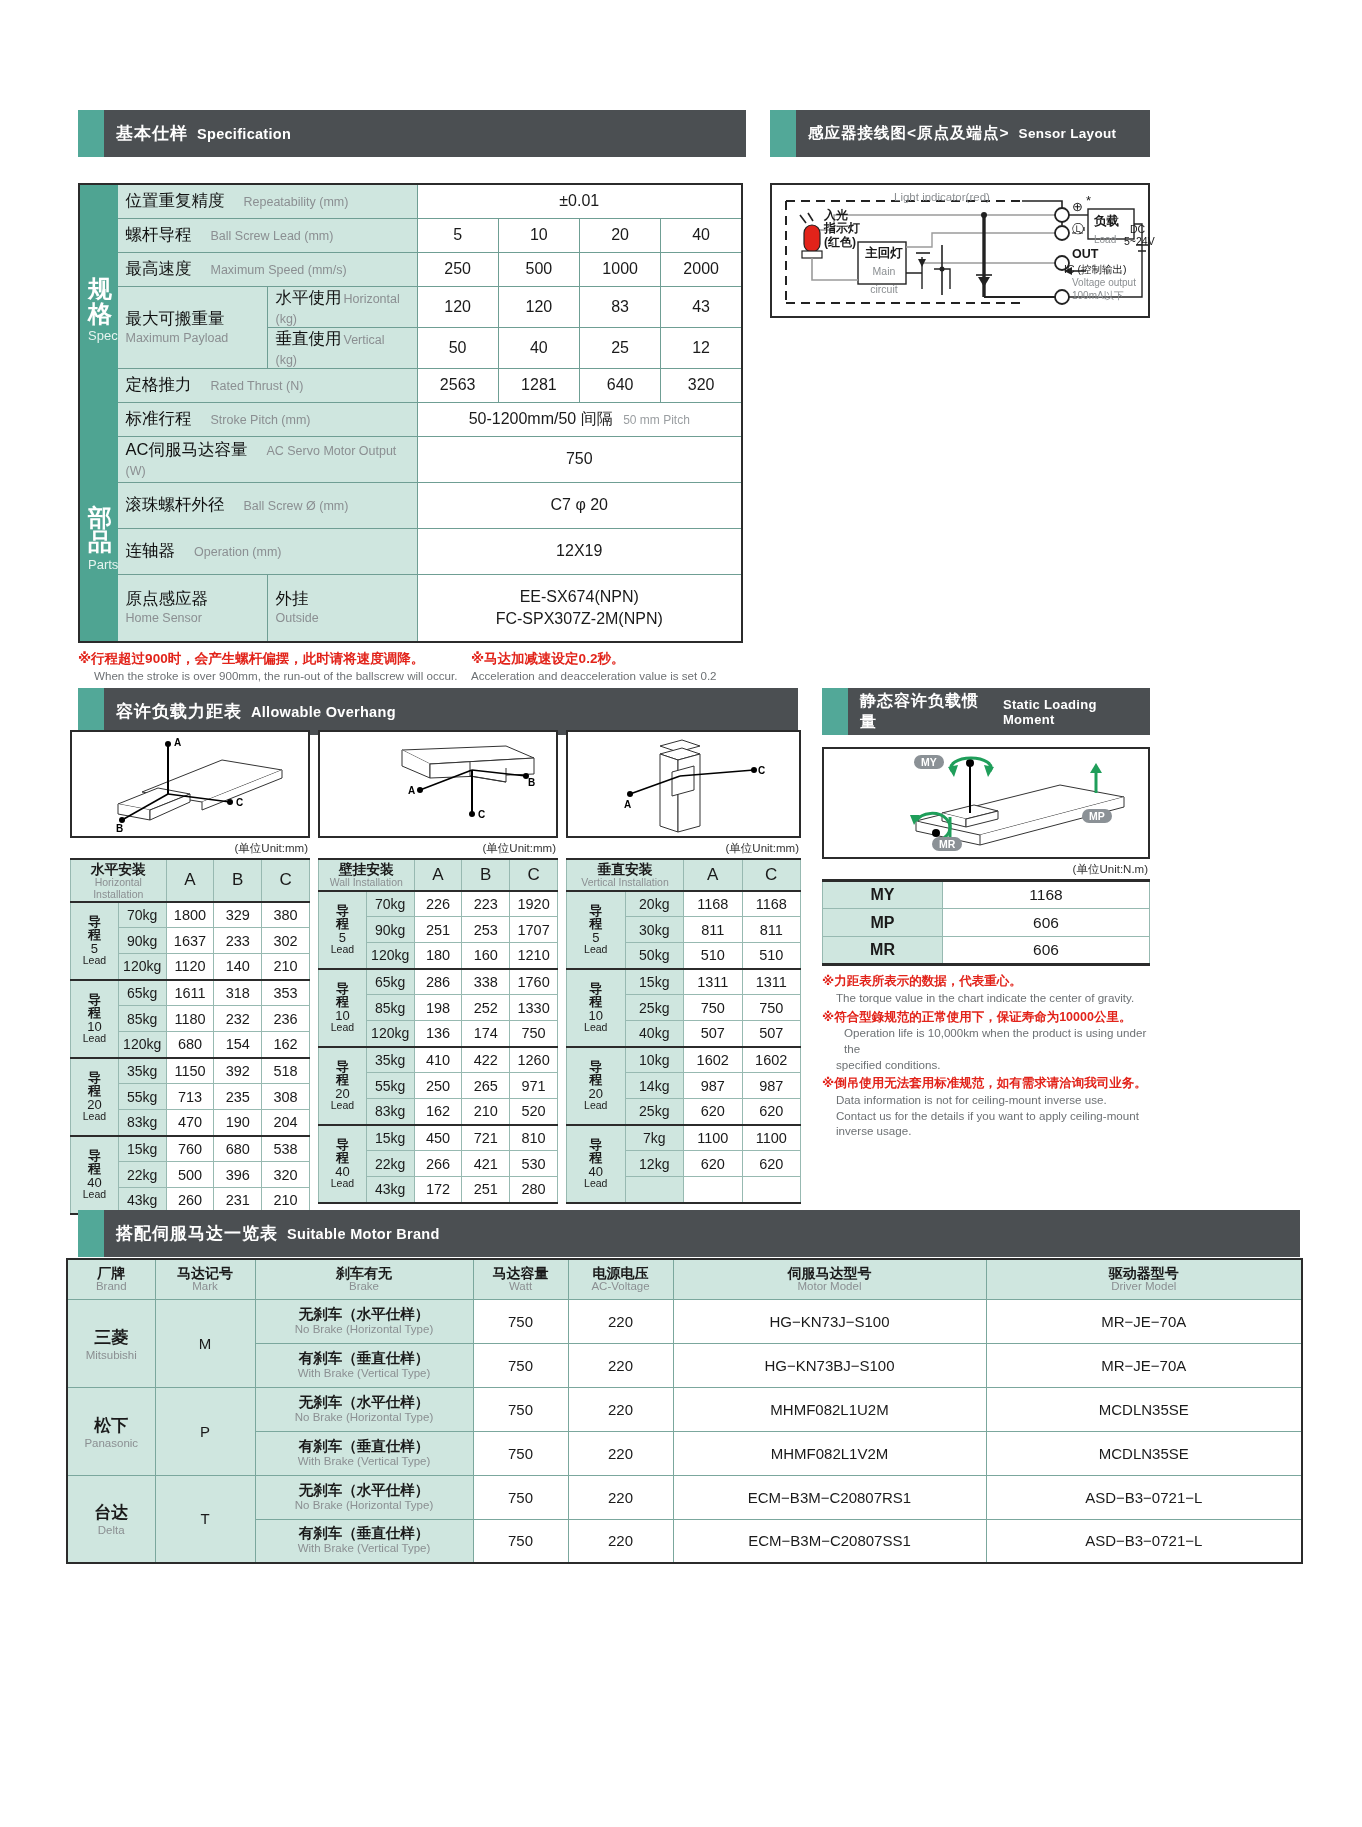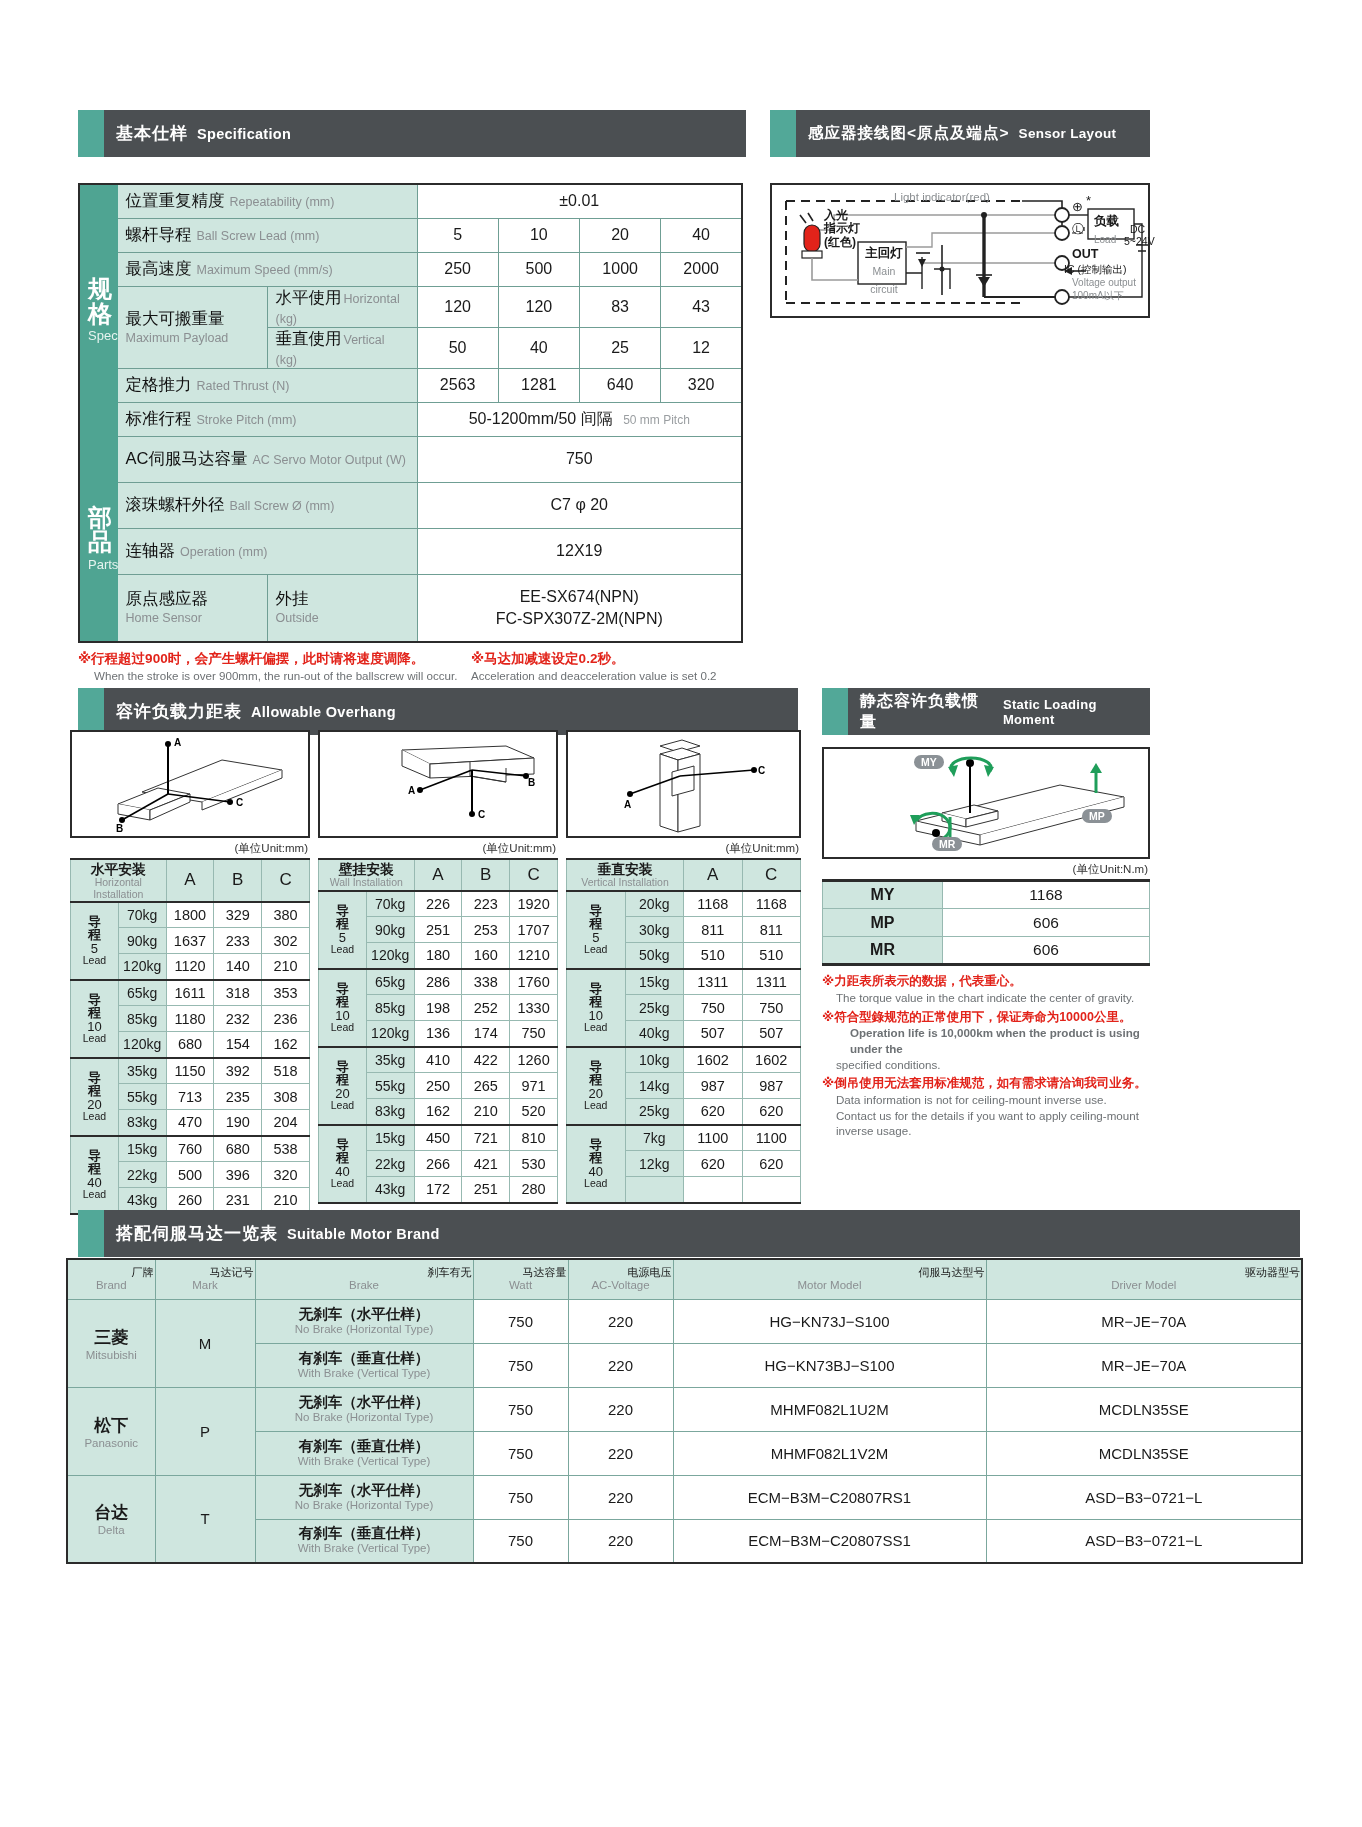--- a/index.html
+++ b/index.html
@@ -22,21 +22,21 @@
 
   
   table { border-collapse:collapse; }
 
   
   #spec-table { width:665px; border:2px solid #2b2b2b; border-collapse:collapse; table-layout:fixed; }
   #spec-table td { border:1px solid #6f9e94; padding:0 8px; font-size:15.5px; }
   #spec-table td.lbl { background:#cfe6df; height:34px; }
   #spec-table td.val { background:#fff; text-align:center; font-size:16px; }
   #spec-table .cn { font-size:16.5px; color:#111; }
-  #spec-table .en { font-size:12.5px; color:#8b8f92; margin-left:5px; }
+  #spec-table .en { font-size:12.5px; color:#8b8f92; margin-left:19px; }
   #spec-table .sidecell {
     background:#4fa492; color:#fff; text-align:center; vertical-align:middle;
     width:38px; border:1px solid #4fa492;
   }
   #spec-table .sidecell .c { font-size:24px; font-weight:bold; line-height:1.02; letter-spacing:0; display:block; }
   #spec-table .sidecell .e { font-size:13px; display:block; margin-top:2px; color:#e7f4f0; }
   .subtle { color:#9a9ea1; font-size:12px; }
 
   
   .note-red { color:#e2231a; font-size:13.5px; font-weight:bold; line-height:1.35; }
@@ -63,21 +63,21 @@
 
   
   #slm-table { width:100%; border-collapse:collapse; border-top:3px solid #2b2b2b; border-bottom:3px solid #2b2b2b; table-layout:fixed; }
   #slm-table td { border:1px solid #97b9b1; height:28px; font-size:15.5px; text-align:center; }
   #slm-table td.k { background:#cfe6df; font-weight:bold; font-size:16px; }
 
   
   #motor-table { width:1235px; border-collapse:collapse; border:2px solid #2b2b2b; table-layout:fixed; }
   #motor-table td, #motor-table th { border:1px solid #7ba79d; text-align:center; font-weight:normal; }
   #motor-table thead td { background:#cfe6df; height:40px; }
-  #motor-table .hcn { font-size:11px; font-weight:normal; display:block; line-height:1.05;text-align:right; }
+  #motor-table .hcn { font-size:14px; font-weight:bold; display:block; line-height:1.05; }
   #motor-table .hen { font-size:11.5px; color:#8b8f92; display:block; line-height:1.1; }
   #motor-table td.brand { background:#cfe6df; }
   #motor-table td.brand .bcn { font-size:17px; font-weight:bold; display:block; }
   #motor-table td.brand .ben { font-size:11.5px; color:#8b8f92; display:block; }
   #motor-table td.mark { background:#cfe6df; font-size:15px; }
   #motor-table td.brake { background:#cfe6df; height:44px; }
   #motor-table td.brake .bkcn { font-size:14.5px; font-weight:bold; display:block; line-height:1.1; }
   #motor-table td.brake .bken { font-size:11.5px; color:#8b8f92; display:block; line-height:1.1; }
   #motor-table td.v { background:#fff; font-size:15px; }
 
@@ -761,21 +761,21 @@
         <td class="k">MR</td>
         <td>606</td>
       </tr>
     </tbody>
       </table>
 
     <div style="margin-top:7px;">
       <div class="note-red" style="font-size:12.5px;">※力距表所表示的数据，代表重心。</div>
       <div class="note-grey" style="margin-left:14px;">The torque value in the chart indicate the center of gravity.</div>
       <div class="note-red" style="font-size:12.5px; margin-top:3px;">※符合型錄规范的正常使用下，保证寿命为10000公里。</div>
-      <div class="note-grey" style="margin-left:28px;font-weight:bold;">Operation life is 10,000km when the product is using under the</div>
+      <div class="note-grey" style="margin-left:22px;">Operation life is 10,000km when the product is using under the</div>
       <div class="note-grey" style="margin-left:14px;">specified conditions.</div>
       <div class="note-red" style="font-size:12.5px; margin-top:3px;">※倒吊使用无法套用标准规范，如有需求请洽询我司业务。</div>
       <div class="note-grey" style="margin-left:14px;">Data information is not for ceiling-mount inverse use.</div>
       <div class="note-grey" style="margin-left:14px;">Contact us for the details if you want to apply ceiling-mount</div>
       <div class="note-grey" style="margin-left:14px;">inverse usage.</div>
     </div>
   </div>
 
   <div style="position:absolute; left:78px; top:1210px; width:1222px;">
     <div class="secbar">

